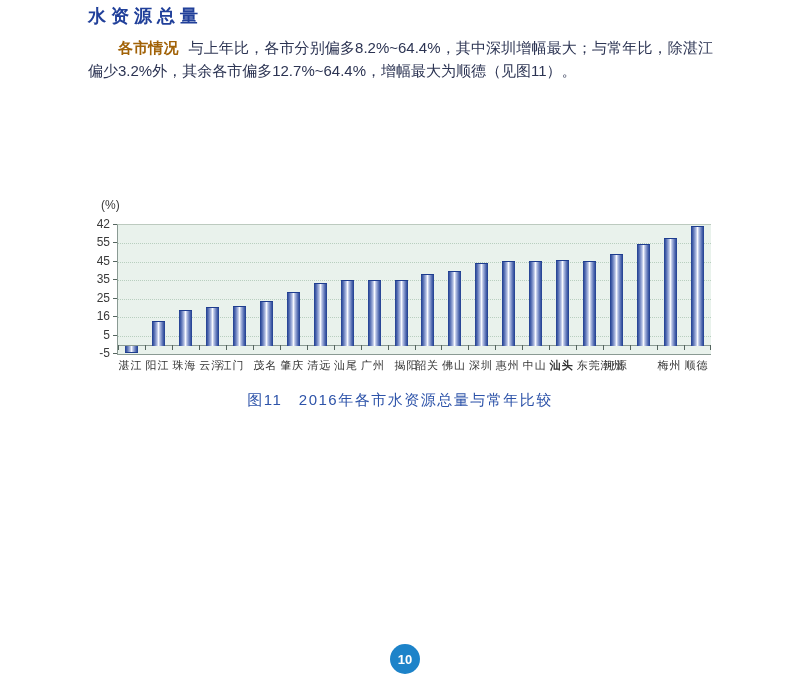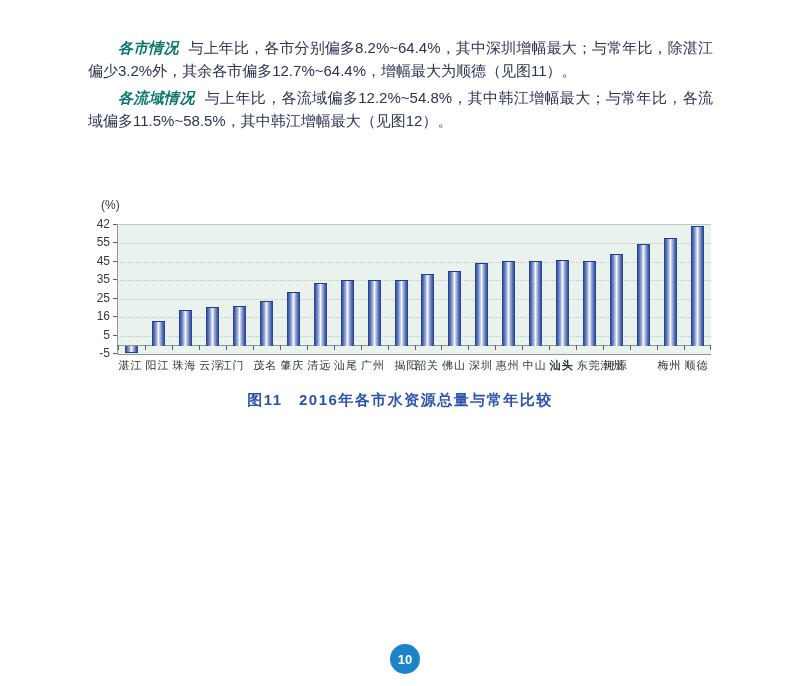--- a/index.html
+++ b/index.html
@@ -9,21 +9,21 @@
   }
   .doc-title{
     position:absolute;left:88px;top:4px;margin:0;
     font-size:18px;font-weight:bold;color:#21409a;letter-spacing:5px;
   }
   .content{
     position:absolute;left:88px;top:36px;width:625px;
     font-size:15px;line-height:23px;color:#2c3453;text-align:justify;
   }
   .para{margin:0 0 4px 0;text-indent:2em;}
-  .para-lead{color:#0f766e;font-weight:bold;font-style:italic;}
+  .para-lead{color:#a16207;font-weight:bold;}
   .para-lead:not(:empty){margin-right:10px;}
   
   .chart{position:absolute;left:80px;top:196px;width:640px;height:182px;}
   .unit-label{position:absolute;left:21px;top:2px;font-size:12px;color:#3a3a3a;}
   .plot{
     position:absolute;left:37px;top:28px;width:593px;height:129px;
     background:#e9f2ec;
     border-left:1px solid #8a9a93;border-bottom:1px solid #8a9a93;border-top:1px solid #bccabf;
   }
   .y-tick-label{
@@ -38,40 +38,38 @@
     position:absolute;width:13px;
     background:linear-gradient(90deg,#1e3d8f 0%,#4a64ad 15%,#aebbe0 38%,#f7f9ff 50%,#aebbe0 62%,#4a64ad 85%,#1e3d8f 100%);
     border-top:1px solid #1e3d8f;
   }
   .x-label{
     position:absolute;top:162px;text-align:center;
     font-size:11px;color:#333333;letter-spacing:1px;white-space:nowrap;
   }
   .figure-caption{
     position:absolute;left:0;top:391px;width:100%;text-align:center;
-    font-size:15px;font-weight:bold;color:#2d53a9;letter-spacing:1.5px;
+    font-size:15px;font-weight:normal;color:#2d53a9;letter-spacing:1.5px;
   }
   .page-num{
     position:absolute;left:390px;top:644px;width:30px;height:30px;border-radius:50%;
     background:#1d83c9;color:#ffffff;font-size:13px;font-weight:bold;
     display:flex;align-items:center;justify-content:center;
   }
 </style>
 </head>
 <body>
 
 <div class="page">
 
+  <h1 class="doc-title">水资源总量</h1>
 
   <div class="content">
     <p class="para">
       <span class="para-lead">各市情况</span><span>与上年比，各市分别偏多8.2%~64.4%，其中深圳增幅最大；与常年比，除湛江偏少3.2%外，其余各市偏多12.7%~64.4%，增幅最大为顺德（见图11）。</span>
-    </p>
-    <p class="para">
-      <span class="para-lead">各流域情况</span><span>与上年比，各流域偏多12.2%~54.8%，其中韩江增幅最大；与常年比，各流域偏多11.5%~58.5%，其中韩江增幅最大（见图12）。</span>
     </p>
   </div>
 
   <div class="chart" id="chart">
     <div class="unit-label">(%)</div>
     <div class="plot" id="plot">
         <div class="gridline" style="top: 18.4286px;"></div>
         <div class="gridline" style="top: 36.8571px;"></div>
         <div class="gridline" style="top: 55.2857px;"></div>
         <div class="gridline" style="top: 73.7143px;"></div>

